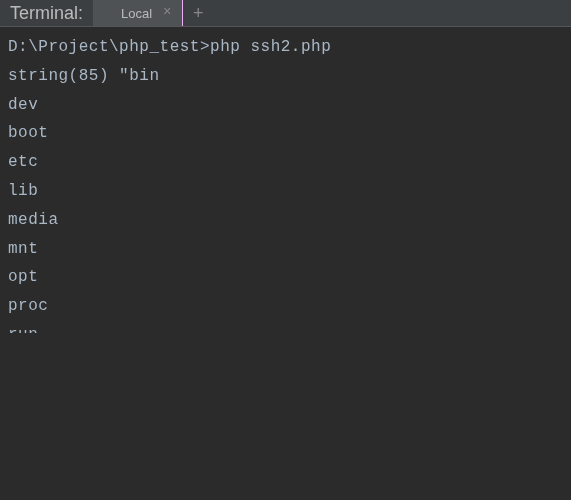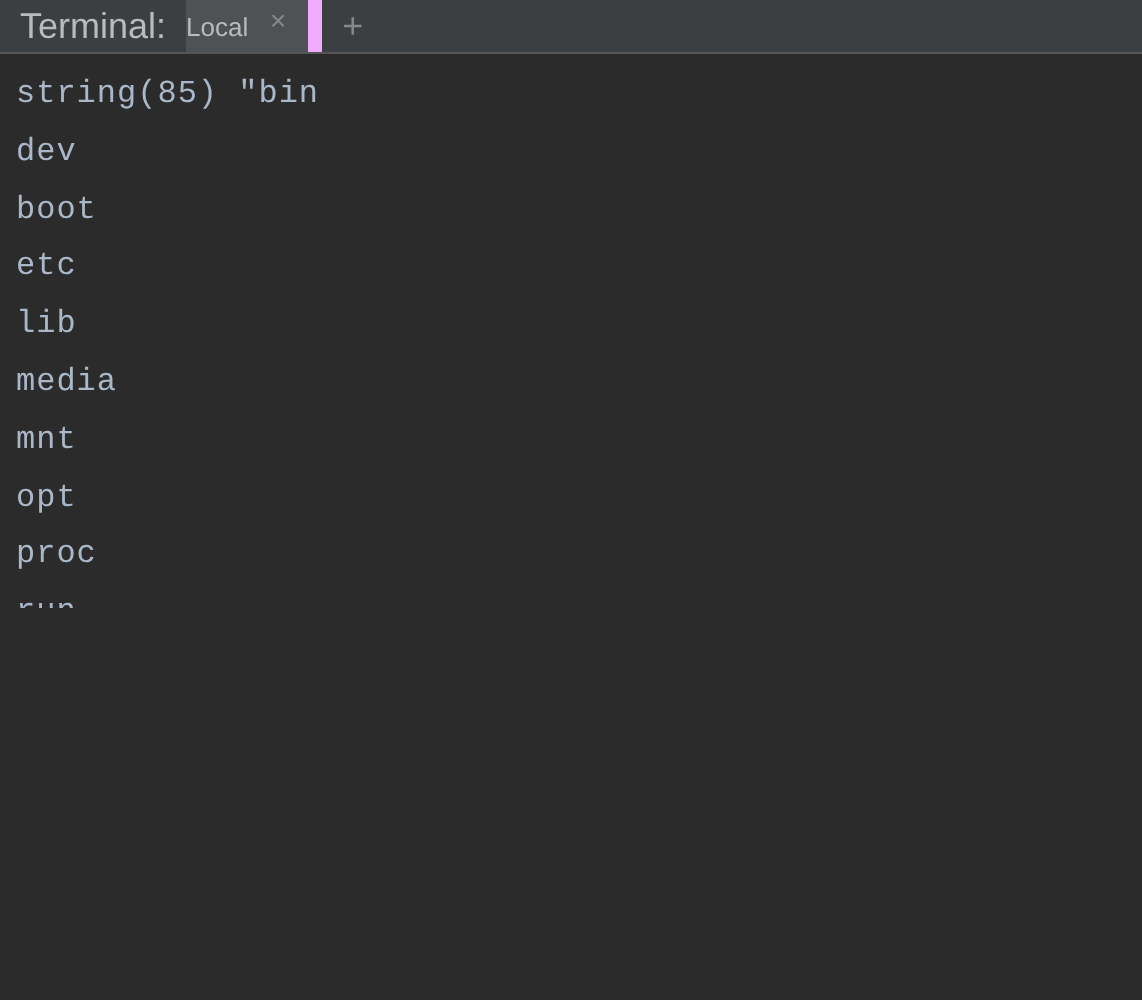--- a/index.html
+++ b/index.html
@@ -25,22 +25,22 @@
       color: #bbbbbb;
       font-size: 18px;
       padding: 0 10px;
       font-family: Arial, sans-serif;
     }
     .tab {
       display: flex;
       align-items: center;
       height: 26px;
       background: #4e5254;
-      padding: 0 8px 0 0;
-      border-right: 7px solid #f0abfc;
+      padding: 0 8px 0 28px;
+      border-right: 1px solid #f0abfc;
       cursor: pointer;
     }
     .tab-label {
       color: #bbbbbb;
       font-size: 13px;
       font-family: Arial, sans-serif;
       margin-right: 8px;
     }
     .tab-close {
       color: #888;
@@ -85,20 +85,21 @@
 <div class="tab-bar">
   <span class="tab-bar-label">Terminal:</span>
   <div class="tab">
     <span class="tab-label">Local</span>
     <span class="tab-close">×</span>
   </div>
   <span class="tab-add">+</span>
 </div>
 
 <div class="terminal-content">
+  <div class="prompt-line">D:\Project\php_test&gt;php ssh2.php</div>
   <div class="output-line">string(85) "bin</div>
   <div class="output-line">dev</div>
   <div class="output-line">boot</div>
   <div class="output-line">etc</div>
   <div class="output-line">lib</div>
   <div class="output-line">media</div>
   <div class="output-line">mnt</div>
   <div class="output-line">opt</div>
   <div class="output-line">proc</div>
   <div class="cut-line">run</div>

